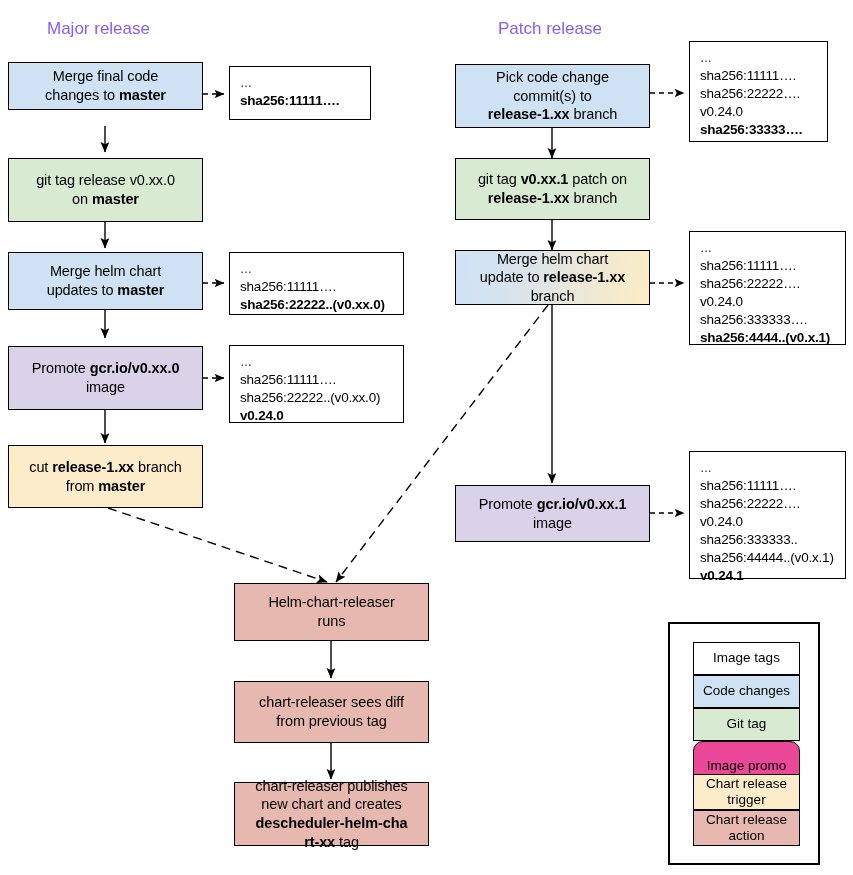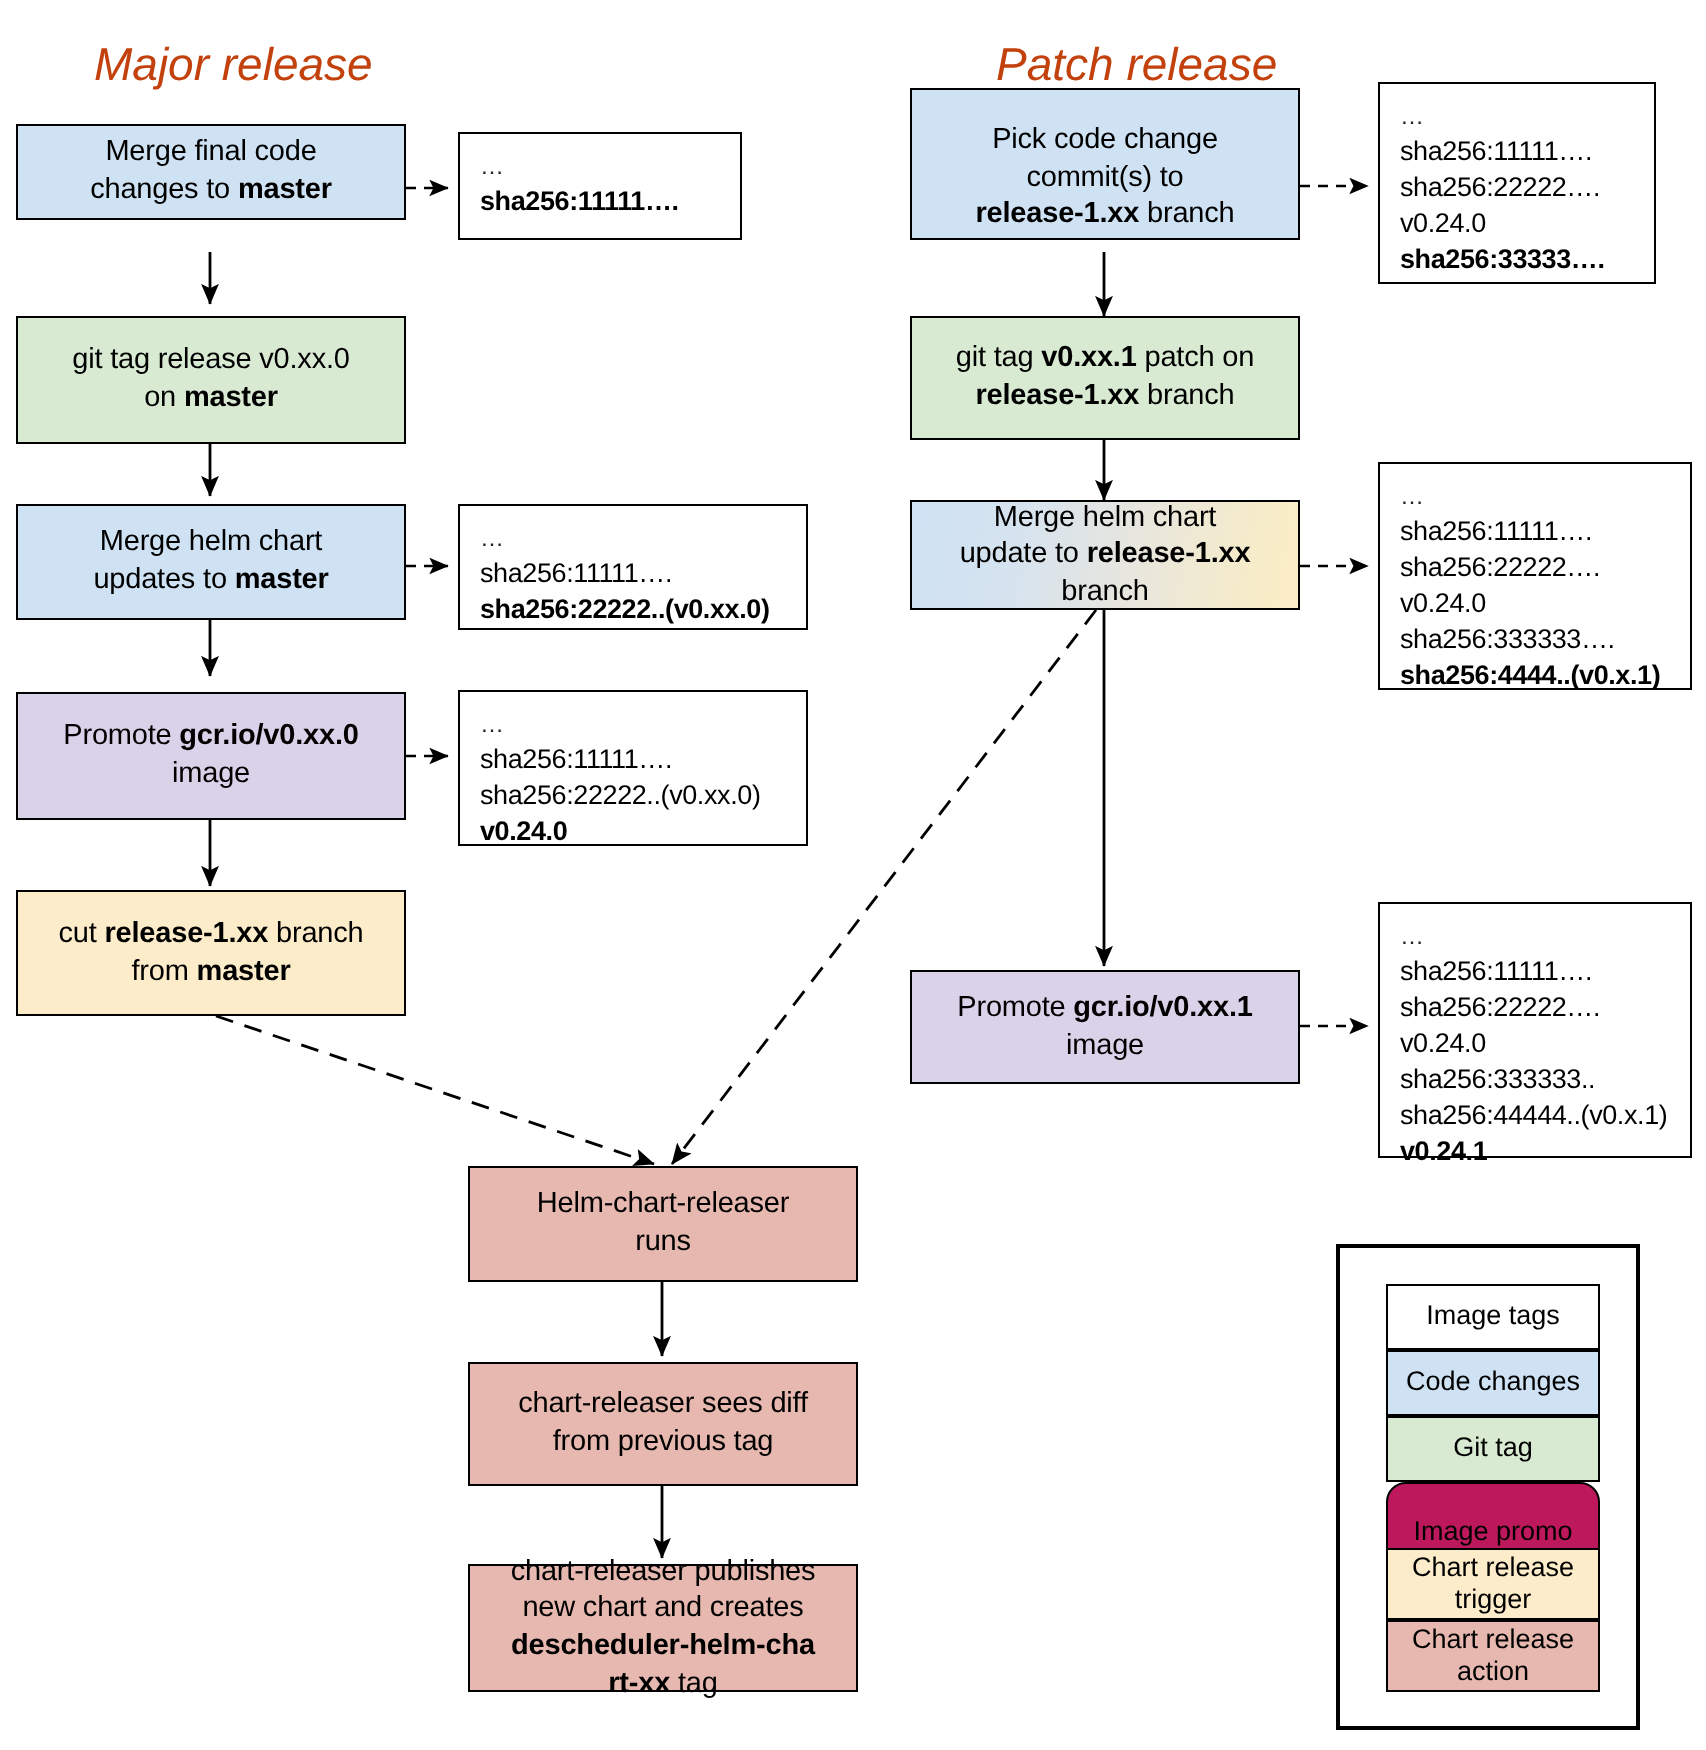--- a/index.html
+++ b/index.html
@@ -43,24 +43,23 @@
     text-align:left;
     white-space:pre-line;
     letter-spacing:-0.2px;
   }
   .note .ln{display:block;white-space:nowrap;}
   .note .ln.b{font-weight:bold;}
   .note .dots{letter-spacing:1px;font-size:12px;color:#222;}
 
   .title{
     position:absolute;
-    font-size:23px;
-    color:#c2410c;
+    font-size:17px;
+    color:#8b5cf6;
     white-space:nowrap;
-    font-style:italic;
   }
 
   svg.edges{position:absolute;left:0;top:0;width:853px;height:875px;pointer-events:none;}
 
   .legend-box{
     position:absolute;
     box-sizing:border-box;
     border:2.5px solid #000;
     background:#fff;
   }
@@ -161,21 +160,21 @@
   </div>
 
   <div class="node c-purple" style="left:8px;top:346px;width:195px;height:64px;">
     <span class="t">Promote <b>gcr.io/v0.xx.0</b><br>image</span>
   </div>
 
   <div class="node c-yellow" style="left:8px;top:445px;width:195px;height:63px;">
     <span class="t">cut <b>release-1.xx</b> branch<br>from <b>master</b></span>
   </div>
 
-  <div class="node c-blue" style="left:455px;top:44px;width:195px;height:76px;align-items:flex-end;">
+  <div class="node c-blue" style="left:455px;top:64px;width:195px;height:64px;">
     <span class="t">Pick code change<br>commit(s) to<br><b>release-1.xx</b> branch</span>
   </div>
 
   <div class="node c-green" style="left:455px;top:158px;width:195px;height:62px;">
     <span class="t">git tag <b>v0.xx.1</b> patch on<br><b>release-1.xx</b> branch</span>
   </div>
 
   <div class="node c-grad" style="left:455px;top:250px;width:195px;height:55px;">
     <span class="t">Merge helm chart<br>update to <b>release-1.xx</b><br>branch</span>
   </div>
@@ -215,21 +214,21 @@
     </div>
 
     <div class="legend-item" style="top:51px;height:33px;background:#cfe2f3;">
       <span>Code changes</span>
     </div>
 
     <div class="legend-item" style="top:84px;height:33px;background:#d9ead3;">
       <span>Git tag</span>
     </div>
 
-    <div class="legend-item" style="top:117px;height:50px;background:#be185d;border-radius:10px;">
+    <div class="legend-item" style="top:117px;height:50px;background:#ec4899;border-radius:10px;">
       <span>Image promo</span>
     </div>
 
     <div class="legend-item" style="top:150px;height:36px;background:#fcecc9;">
       <span style="white-space:pre-line;">Chart release
 trigger</span>
     </div>
 
     <div class="legend-item" style="top:186px;height:36px;background:#e6b8af;">
       <span style="white-space:pre-line;">Chart release

